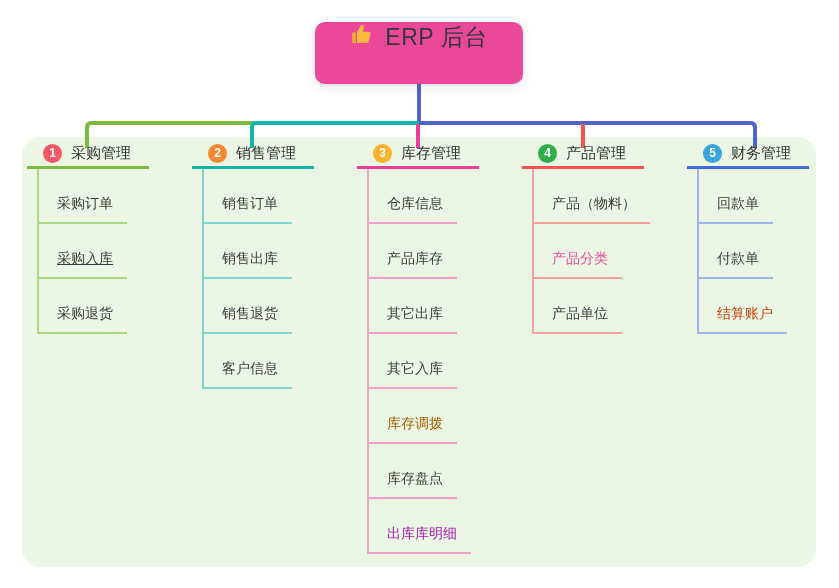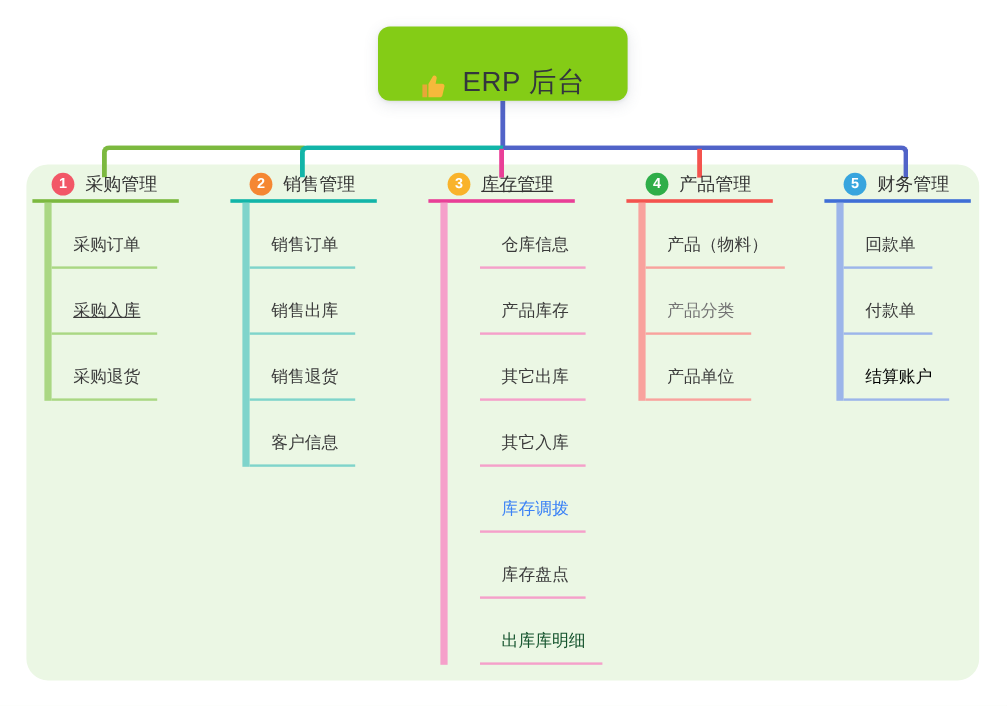--- a/index.html
+++ b/index.html
@@ -8,40 +8,40 @@
     font-family:"Liberation Sans","DejaVu Sans",sans-serif;
     background:#ffffff;
   }
   .panel{
     position:absolute;left:22px;top:137px;width:794px;height:430px;
     border-radius:18px;
   }
   .line{position:absolute;}
   .root-card{
     position:absolute;left:315px;top:22px;width:208px;height:62px;
-    background:#84cc16;border-radius:10px;
+    background:#ec4899;border-radius:10px;
     box-shadow:0 3px 12px rgba(80,90,110,.14),0 1px 3px rgba(80,90,110,.10);
-    display:flex;align-items:flex-end;justify-content:center;gap:11px;
+    display:flex;align-items:flex-start;justify-content:center;gap:11px;
     cursor:pointer;
   }
   .root-card .thumb{width:24px;height:24px;display:inline-block;}
   .root-label{font-size:23px;color:#33363d;letter-spacing:.5px;}
   .branch{position:absolute;top:146px;width:160px;}
   .branch-header{
     display:flex;align-items:center;gap:9px;
     height:23px;padding:0 0 6px 16px;width:122px;box-sizing:border-box;
     border-bottom:3px solid #999;cursor:pointer;
   }
   .badge{
     width:19px;height:19px;border-radius:50%;flex:0 0 19px;
     color:#fff;font-size:12px;font-weight:bold;
     display:flex;align-items:center;justify-content:center;line-height:1;
   }
   .branch-title{font-size:15px;color:#333333;white-space:nowrap;}
-  .children{margin-left:10px;border-left:6px solid #15803d;}
+  .children{margin-left:10px;border-left:2px solid #15803d;}
   .child{height:55px;display:flex;align-items:flex-end;cursor:pointer;}
   .child-label{
     display:inline-block;padding:0 14px 9px 18px;white-space:nowrap;
     border-bottom:2px solid #ccc;font-size:14px;color:#3b3b3b;
   }
 </style>
 </head>
 <body>
 
 <div class="stage">
@@ -101,75 +101,75 @@
             <span class="child-label" style="border-bottom-color: rgb(127, 212, 203); color: rgb(59, 59, 59);">销售退货</span>
           </div>
           <div class="child">
             <span class="child-label" style="border-bottom-color: rgb(127, 212, 203); color: rgb(59, 59, 59); text-align: right;">客户信息</span>
           </div>
         </div>
       </div>
       <div class="branch" style="left: 357px;">
         <div class="branch-header" style="border-bottom-color: rgb(233, 63, 151);">
           <span class="badge" style="background: rgb(249, 179, 43); color: rgb(255, 255, 255);">3</span>
-          <span class="branch-title" style="color: rgb(51, 51, 51); text-decoration: underline;">库存管理</span>
+          <span class="branch-title" style="color: rgb(51, 51, 51);">库存管理</span>
         </div>
-        <div class="children" style="border-left-color: rgb(245, 160, 202); padding-left: 27px;">
+        <div class="children" style="border-left-color: rgb(245, 160, 202);">
           <div class="child">
             <span class="child-label" style="border-bottom-color: rgb(245, 160, 202); color: rgb(59, 59, 59);">仓库信息</span>
           </div>
           <div class="child">
             <span class="child-label" style="border-bottom-color: rgb(245, 160, 202); color: rgb(59, 59, 59);">产品库存</span>
           </div>
           <div class="child">
             <span class="child-label" style="border-bottom-color: rgb(245, 160, 202); color: rgb(59, 59, 59);">其它出库</span>
           </div>
           <div class="child">
             <span class="child-label" style="border-bottom-color: rgb(245, 160, 202); color: rgb(59, 59, 59);">其它入库</span>
           </div>
           <div class="child">
-            <span class="child-label" style="border-bottom-color: rgb(245, 160, 202); color: #3b82f6;">库存调拨</span>
+            <span class="child-label" style="border-bottom-color: rgb(245, 160, 202); color: #a16207;">库存调拨</span>
           </div>
           <div class="child">
             <span class="child-label" style="border-bottom-color: rgb(245, 160, 202); color: rgb(59, 59, 59);">库存盘点</span>
           </div>
           <div class="child">
-            <span class="child-label" style="border-bottom-color: rgb(245, 160, 202); color: #14532d;">出库库明细</span>
+            <span class="child-label" style="border-bottom-color: rgb(245, 160, 202); color: #a21caf;">出库库明细</span>
           </div>
         </div>
       </div>
       <div class="branch" style="left: 522px;">
         <div class="branch-header" style="border-bottom-color: rgb(244, 83, 78);">
           <span class="badge" style="background: rgb(47, 174, 73); color: rgb(255, 255, 255);">4</span>
           <span class="branch-title" style="color: rgb(51, 51, 51);">产品管理</span>
         </div>
         <div class="children" style="border-left-color: rgb(249, 162, 157);">
           <div class="child">
             <span class="child-label" style="border-bottom-color: rgb(249, 162, 157); color: rgb(59, 59, 59); font-family: Liberation Mono, monospace;">产品（物料）</span>
           </div>
           <div class="child">
-            <span class="child-label" style="border-bottom-color: rgb(249, 162, 157); color: #737373;">产品分类</span>
+            <span class="child-label" style="border-bottom-color: rgb(249, 162, 157); color: #ec4899;">产品分类</span>
           </div>
           <div class="child">
             <span class="child-label" style="border-bottom-color: rgb(249, 162, 157); color: rgb(59, 59, 59);">产品单位</span>
           </div>
         </div>
       </div>
       <div class="branch" style="left: 687px;">
         <div class="branch-header" style="border-bottom-color: rgb(63, 110, 214);">
           <span class="badge" style="background: rgb(56, 165, 222); color: rgb(255, 255, 255);">5</span>
           <span class="branch-title" style="color: rgb(51, 51, 51);">财务管理</span>
         </div>
         <div class="children" style="border-left-color: rgb(156, 181, 234);">
           <div class="child">
             <span class="child-label" style="border-bottom-color: rgb(156, 181, 234); color: rgb(59, 59, 59);">回款单</span>
           </div>
           <div class="child">
             <span class="child-label" style="border-bottom-color: rgb(156, 181, 234); color: rgb(59, 59, 59);">付款单</span>
           </div>
           <div class="child">
-            <span class="child-label" style="border-bottom-color: rgb(156, 181, 234); color: #000000;">结算账户</span>
+            <span class="child-label" style="border-bottom-color: rgb(156, 181, 234); color: #c2410c;">结算账户</span>
           </div>
         </div>
       </div>
     </div>
 
 </div>
 
 </body></html>

